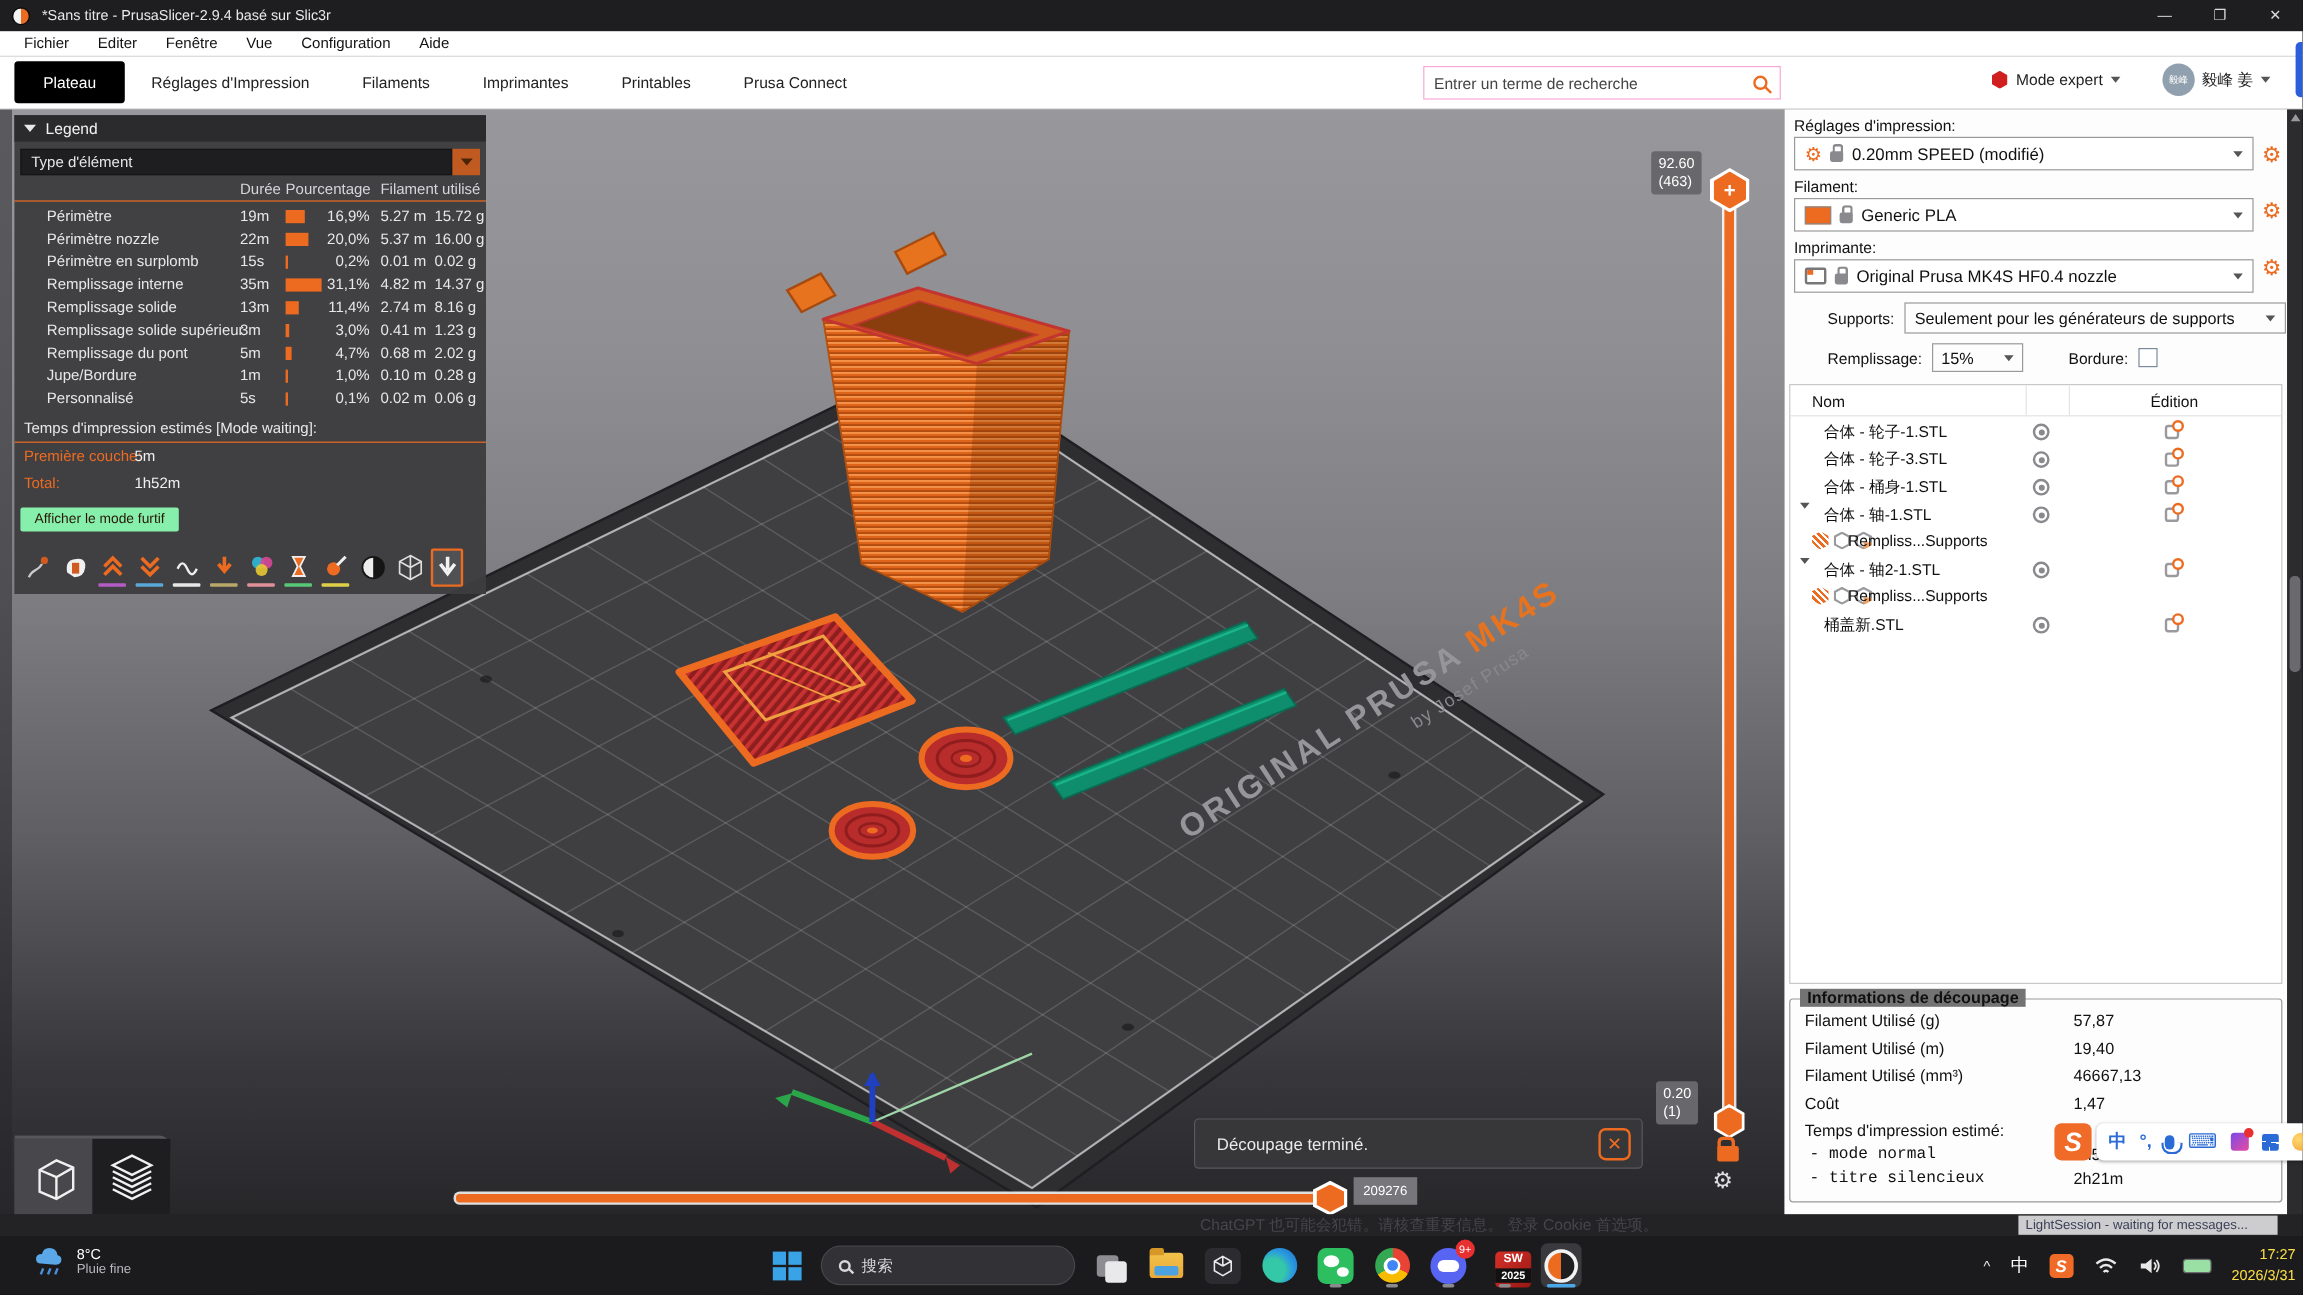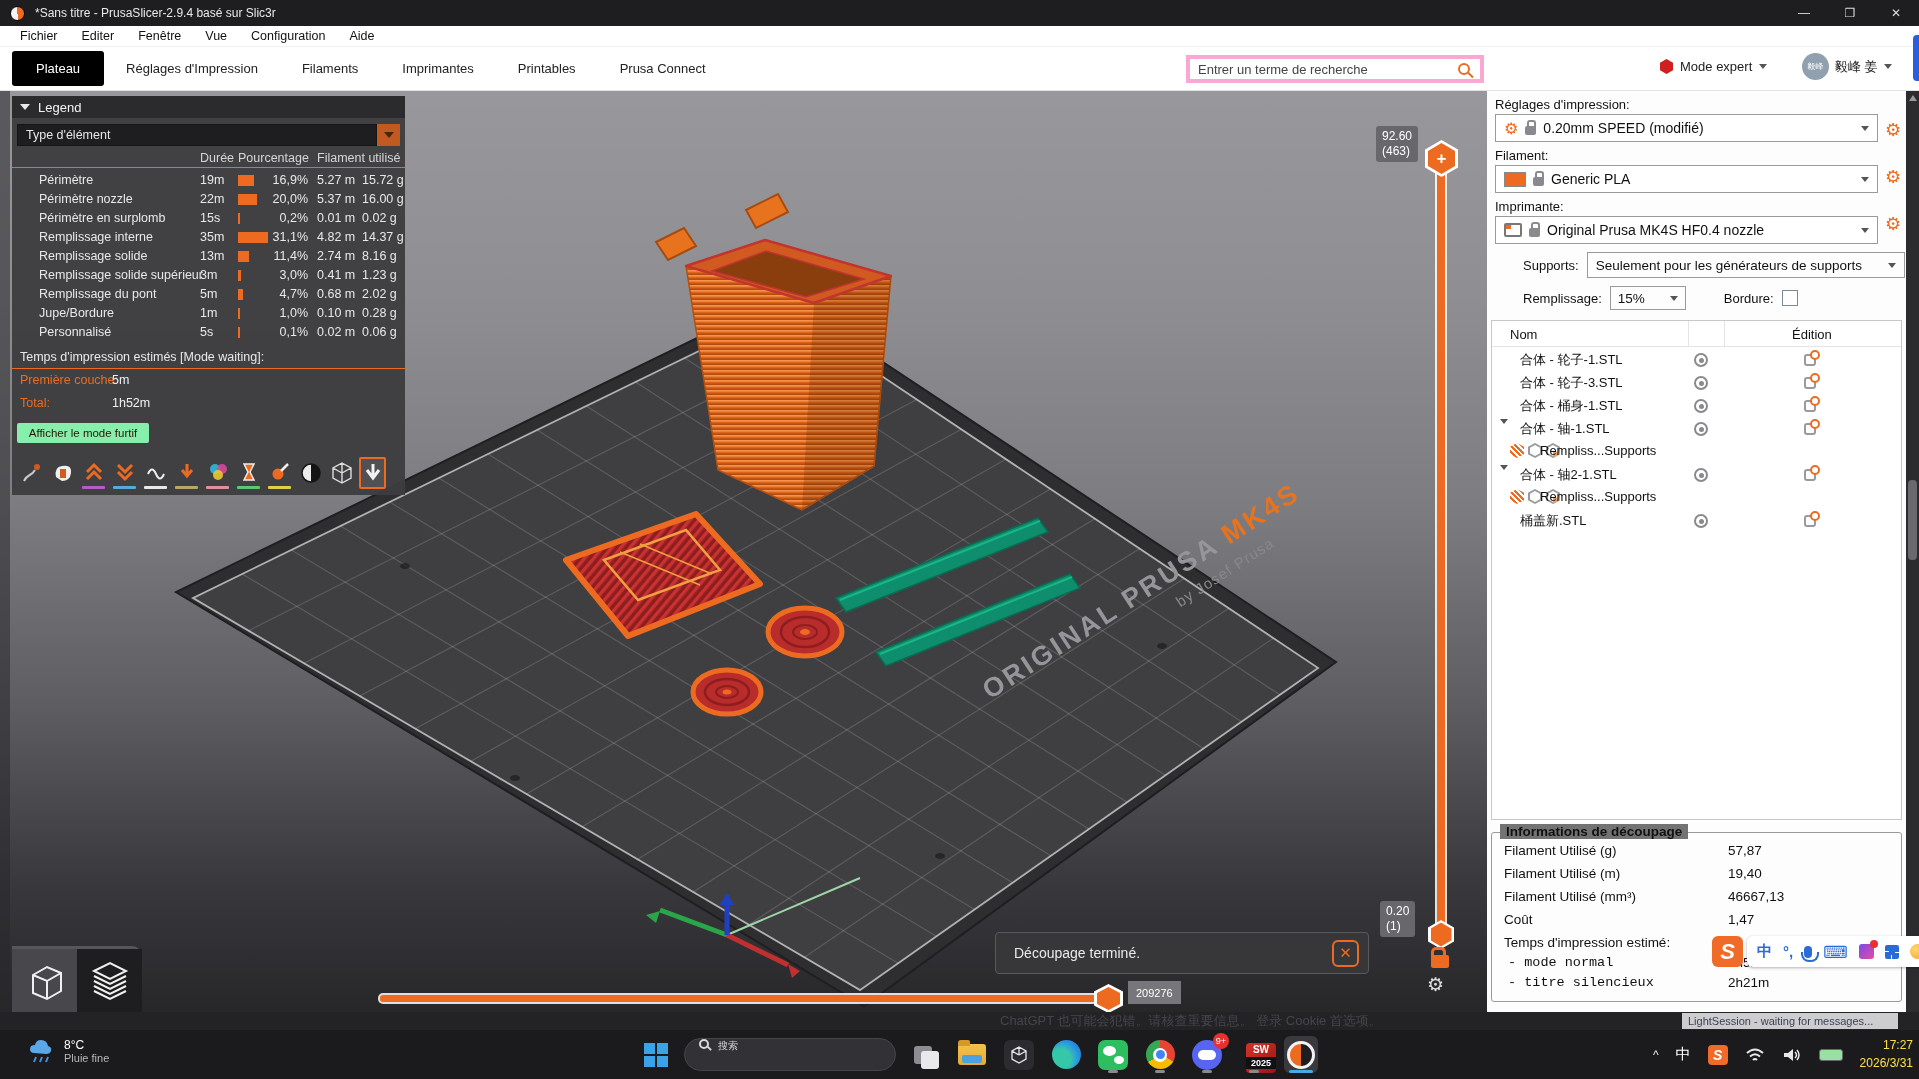--- a/index.html
+++ b/index.html
@@ -15,21 +15,21 @@
   .win-btn { width:46px; height:26px; color:#dcdcdc; font-size:12px; display:flex; align-items:center; justify-content:center; }
 
   
   .menubar { position:absolute; left:0; top:26px; width:1919px; height:21px; background:#ffffff; display:flex; align-items:center; padding-left:8px; z-index:30; border-bottom:1px solid #f0f0f0; }
   .menu-item { font-size:12.5px; color:#111; padding:0 12px; }
 
   
   .tabbar { position:absolute; left:0; top:47px; width:1919px; height:44px; background:#ffffff; display:flex; align-items:center; z-index:30; border-bottom:1px solid #e2e2e2; }
   .tab { font-size:13px; color:#222; padding:10px 22px; }
   .tab.active { background:#000; color:#fff; border-radius:3px; margin-left:12px; padding:10px 24px; }
-  .searchbox { position:absolute; left:1186px; top:8px; width:298px; height:28px; border:4px solid #f9a8d4; background:#fff; display:flex; align-items:center; }
+  .searchbox { position:absolute; left:1186px; top:8px; width:298px; height:28px; border:1px solid #f9a8d4; background:#fff; display:flex; align-items:center; }
   .searchbox .ph { flex:1; font-size:13px; color:#444; padding-left:8px; }
   .mag { position:relative; width:12px; height:12px; border:2px solid #ED6B21; border-radius:50%; margin-right:10px; }
   .mag::after { content:""; position:absolute; width:7px; height:2px; background:#ED6B21; transform:rotate(45deg); right:-6px; bottom:-3px; }
   .mode-expert { position:absolute; left:1660px; top:12px; display:flex; align-items:center; gap:7px; }
   .hex-red { width:13px; height:15px; background:#d01f1f; clip-path:polygon(50% 0,100% 25%,100% 75%,50% 100%,0 75%,0 25%); }
   .mode-expert span.lbl { font-size:13px; color:#222; }
   .userbox { position:absolute; left:1802px; top:6px; display:flex; align-items:center; gap:6px; }
   .avatar { width:27px; height:27px; border-radius:50%; background:#90a0ae; color:#fff; font-size:8px; display:flex; align-items:center; justify-content:center; overflow:hidden; }
   .userbox .uname { font-size:13px; color:#222; }
   .caret { width:0; height:0; border-left:4px solid transparent; border-right:4px solid transparent; border-top:5px solid #555; }
@@ -172,21 +172,21 @@
   .lightsession { position:absolute; left:1682px; top:1013px; width:216px; height:16px; background:#cdcdcf; color:#3a3f55; font-size:11px; display:flex; align-items:center; padding-left:6px; z-index:26; white-space:nowrap; overflow:hidden; }
   .edge-sliver { position:absolute; left:1913px; top:35px; width:6px; height:46px; background:#2b5fd9; border-radius:4px 0 0 4px; z-index:31; }
 
   
   .taskbar { position:absolute; left:0; top:1030px; width:1919px; height:49px; background:#1b1b1d; z-index:40; }
   .weather { position:absolute; left:26px; top:7px; display:flex; align-items:center; gap:8px; }
   .wtxt .t1 { color:#fff; font-size:12px; }
   .wtxt .t2 { color:#b8b8bc; font-size:11px; }
   .startbtn { position:absolute; left:644px; top:13px; width:24px; height:24px; display:grid; grid-template-columns:11px 11px; grid-template-rows:11px 11px; gap:2px; }
   .startbtn div { background:#3aa3e8; }
-  .tb-search { position:absolute; left:684px; top:8px; width:212px; height:33px; background:#323236; border:1px solid #46464a; border-radius:17px; display:flex; gap:9px; padding-left:14px; color:#d8d8dc; font-size:10px; }
+  .tb-search { position:absolute; left:684px; top:8px; width:212px; height:33px; background:#323236; border:1px solid #46464a; border-radius:17px; display:flex; align-items:center; gap:9px; padding-left:14px; color:#d8d8dc; font-size:13px; }
   .tb-mag { position:relative; width:10px; height:10px; border:2px solid #d8d8dc; border-radius:50%; }
   .tb-mag::after { content:""; position:absolute; width:6px; height:2px; background:#d8d8dc; transform:rotate(45deg); right:-5px; bottom:-2px; }
   .tbicons { position:absolute; left:908px; top:6px; display:flex; gap:13px; align-items:center; }
   .tbi { position:relative; width:34px; height:37px; display:flex; align-items:center; justify-content:center; }
   .tbi .dot { position:absolute; bottom:0px; left:12px; width:10px; height:3px; border-radius:2px; background:#8a8a8e; }
   .tv-back { position:absolute; left:4px; top:6px; width:18px; height:18px; background:#8e8e92; border-radius:3px; }
   .tv-front { position:absolute; left:11px; top:11px; width:18px; height:18px; background:#e9e9ec; border-radius:3px; }
   .folder { position:relative; width:28px; height:21px; background:linear-gradient(#f2c24a,#e8a838); border-radius:3px; }
   .folder::before { content:""; position:absolute; top:-4px; left:0; width:12px; height:6px; background:#d89828; border-radius:3px 2px 0 0; }
   .folder::after { content:""; position:absolute; bottom:2px; left:4px; width:20px; height:8px; background:#4aa3e0; border-radius:2px; }

